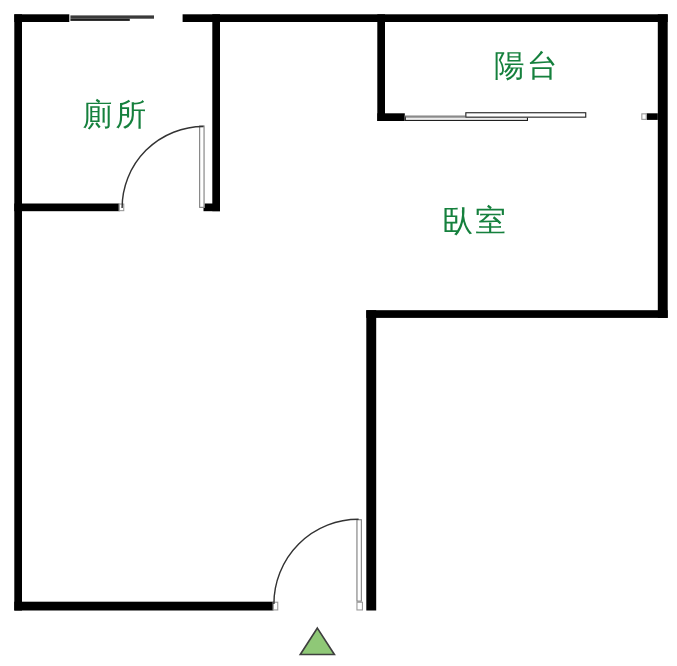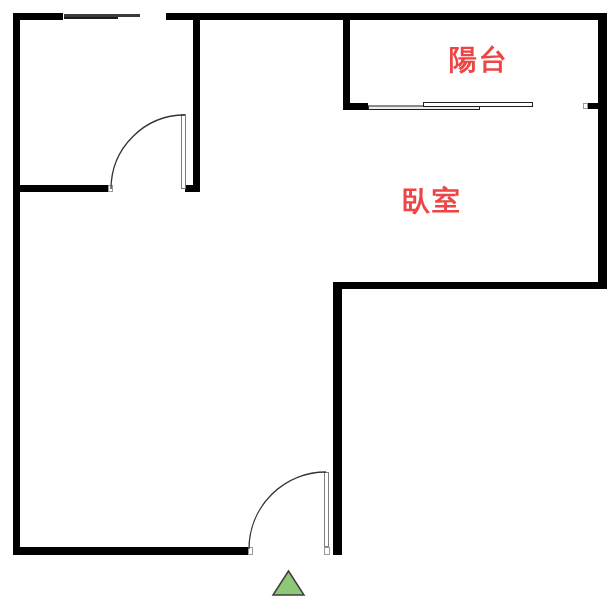--- a/index.html
+++ b/index.html
@@ -14,22 +14,22 @@
   .cap{position:absolute;background:#ffffff;border:1px solid #9a9a9a;box-sizing:border-box;}
   .door-leaf{position:absolute;background:#ffffff;border:1px solid #7d7d7d;box-sizing:border-box;}
   .pane{position:absolute;box-sizing:border-box;}
   .pane-outlined{border:1px solid #1f1f1f;background:#ffffff;}
   .pane-outlined-gray{border:1px solid #1f1f1f;background:#ededed;border-top:2px solid #8a8a8a;}
   .pane-bar-a{background:#3a3a3a;}
   .pane-bar-b{background:#1d1d1d;}
   .room-label{
     position:absolute;
     font-size:28px;
-    font-weight:700;
-    color:#ef4444;
+    font-weight:400;
+    color:#15803d;
     letter-spacing:2px;
     line-height:1;
     white-space:nowrap;
   }
   svg.overlay{position:absolute;left:0;top:0;pointer-events:none;}
 </style>
 </head>
 <body>
 
 <div id="plan-canvas">
@@ -63,16 +63,17 @@
   <div class="cap" style="left:248px;top:547px;width:5px;height:8px"></div>
   <div class="cap" style="left:324px;top:547px;width:6px;height:8px"></div>
   <div class="door-leaf" style="left:324px;top:472px;width:5px;height:75px"></div>
 
   <svg class="overlay" width="615" height="605" viewBox="0 0 615 605">
     <path d="M185,115 A74,74 0 0 0 111,189" fill="none" stroke="#333333" stroke-width="1.3"></path>
     <path d="M326,472 A77,77 0 0 0 249,549" fill="none" stroke="#333333" stroke-width="1.3"></path>
     <polygon points="288.5,571 304,595 273,595" stroke-width="1.5" stroke="#3f3f3f" fill="#8fc877"></polygon>
   </svg>
 
+  <div class="room-label" style="left:75px;top:91px">廁所</div>
   <div class="room-label" style="left:449px;top:46px">陽台</div>
   <div class="room-label" style="left:402px;top:187px">臥室</div>
 
 </div>
 
 </body></html>

